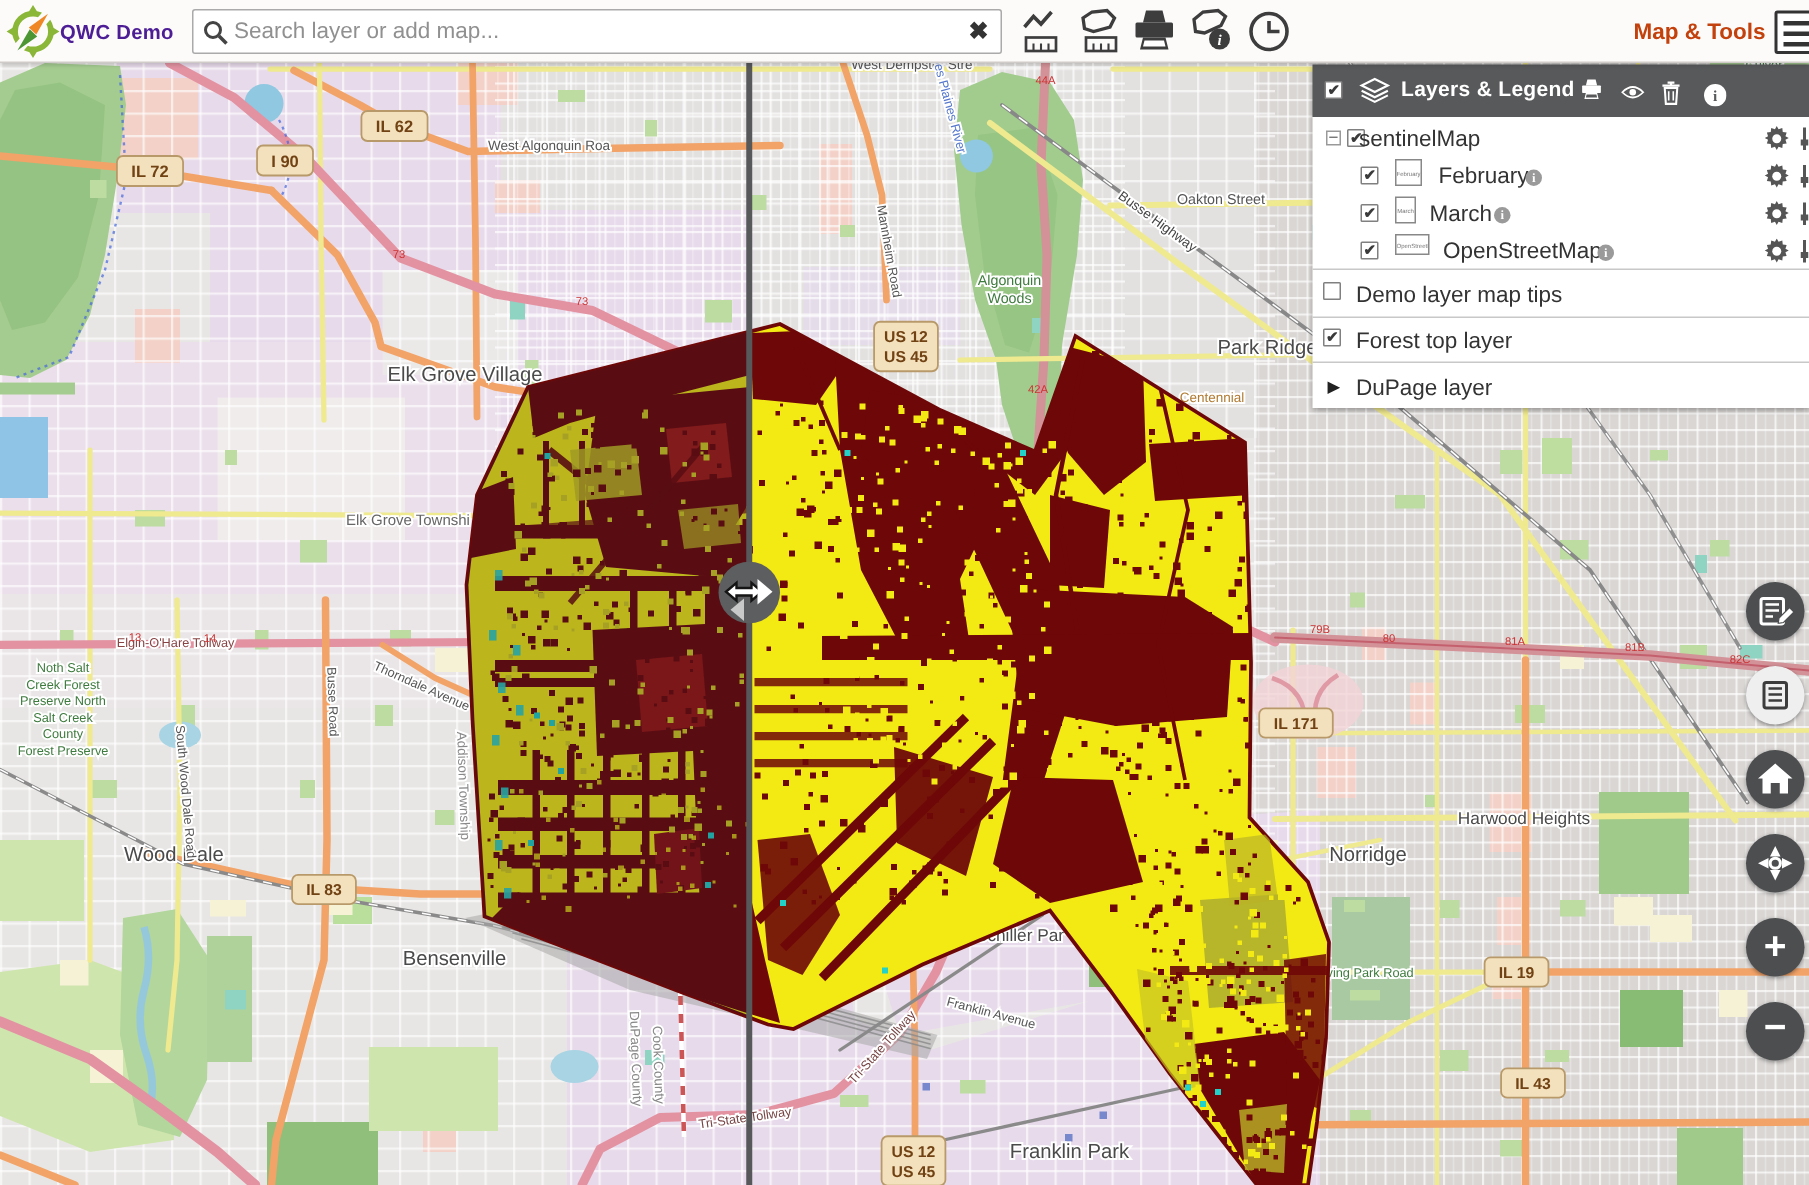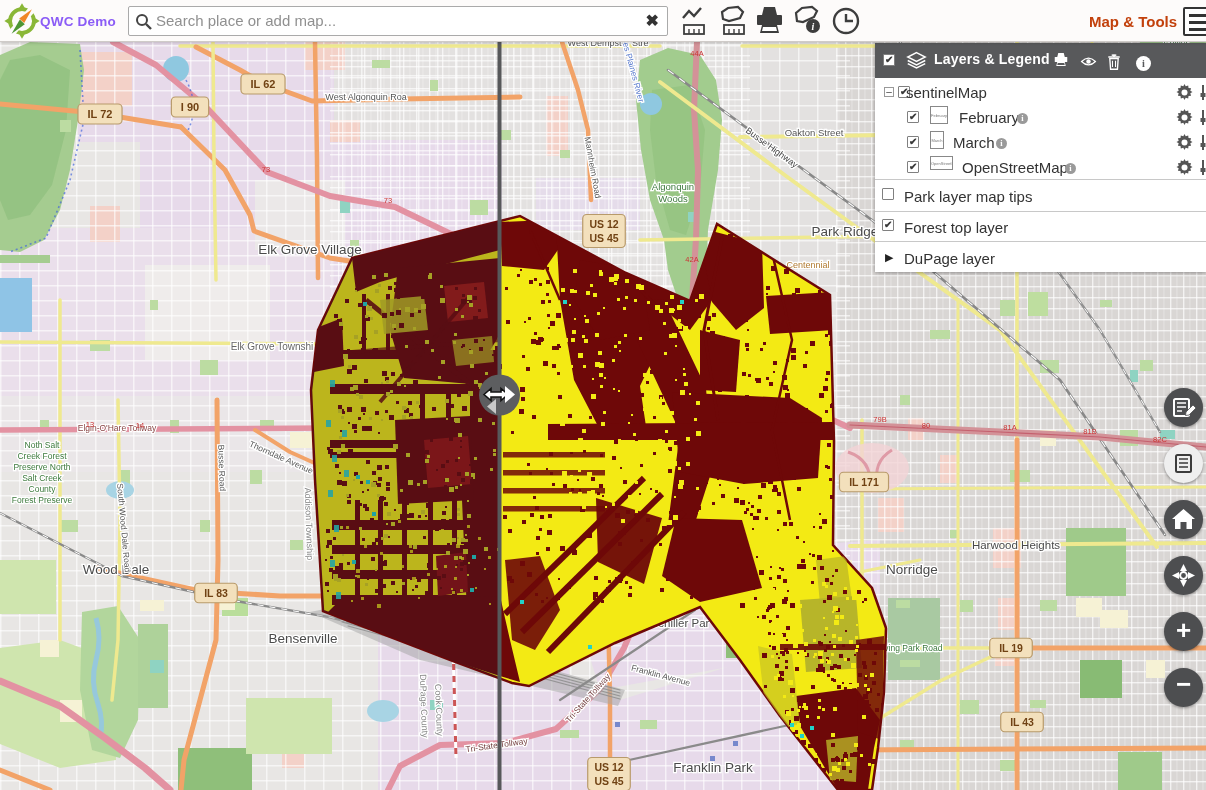--- a/index.html
+++ b/index.html
@@ -1,19 +1,19 @@
 <!DOCTYPE html>
 <html><head><meta charset="utf-8">
 <style>
 *{margin:0;padding:0;box-sizing:border-box}
 html,body{width:1206px;height:790px;overflow:hidden;font-family:"Liberation Sans",sans-serif;background:#e9e6e2}
 #map{position:absolute;left:0;top:0}
 #topbar{position:absolute;left:0;top:0;width:1206px;height:42px;background:#fdfbfa;border-bottom:1px solid #cfcbc8;box-shadow:0 1px 3px rgba(0,0,0,.18);z-index:30}
 #logo{position:absolute;left:3px;top:2px}
-#brand{position:absolute;left:40px;top:14px;font-size:13.5px;font-weight:bold;color:#8b5cf6;letter-spacing:.2px}
+#brand{position:absolute;left:40px;top:14px;font-size:13.5px;font-weight:bold;color:#4c1d95;letter-spacing:.2px}
 #search{position:absolute;left:128px;top:6px;width:540px;height:30px;background:#fff;border:1px solid #aaa;border-radius:2px}
 #search .ph{position:absolute;left:27px;top:5px;font-size:15px;color:#909090}
 #search .x{position:absolute;right:8px;top:4px;font-size:16px;font-weight:bold;color:#333}
 #mtools{position:absolute;left:1089px;top:13px;font-size:15px;font-weight:bold;color:#c2410c}
 #burger{position:absolute;left:1183px;top:7px;width:30px;height:29px;border:2px solid #333;border-radius:2px;background:#fff}
 .tico{position:absolute;top:5px}
 #panel{position:absolute;left:875px;top:43px;width:331px;z-index:25;font-size:15px;color:#333;box-shadow:0 1px 4px rgba(0,0,0,.35)}
 #phead{height:35px;background:#58595b;color:#fff;position:relative}
 #ptitle{position:absolute;left:59px;top:8px;font-weight:bold;font-size:14px;letter-spacing:.2px;color:#fff}
 #pbody{background:#fff;position:relative}
@@ -1805,21 +1805,21 @@
  </g>
  <path d="M32,8 L23.4,23.2 L17.9,18.1 Z" fill="#f08726"></path>
  <path d="M9.5,35 L18.6,19.3 L24.1,24.6 Z" fill="#4d9634"></path>
 </svg>
 <span id="brand">QWC Demo</span>
 <div id="search">
  <svg style="position:absolute;left:6px;top:6px" width="17" height="17" viewBox="0 0 17 17">
         <circle cx="7" cy="7" r="5" fill="none" stroke="#444" stroke-width="2"></circle>
         <path d="M11,11 L16,16" stroke="#444" stroke-width="2.4"></path>
       </svg>
- <span class="ph">Search place or add map...</span>
+ <span class="ph">Search layer or add map...</span>
  <span class="x">✖</span>
 </div>
 <svg class="tico" style="left:681px" width="26" height="32" viewBox="0 0 26 32">
  <path d="M2,13 L8,6 L13,11 L20,3" fill="none" stroke="#3d3d3d" stroke-width="2.4"></path>
  <rect x="3" y="20" width="20" height="9" fill="none" stroke="#3d3d3d" stroke-width="1.8"></rect>
  <path d="M8,24 v5 M13,24 v5 M18,24 v5" stroke="#3d3d3d" stroke-width="1.4"></path>
 </svg>
 <svg class="tico" style="left:719px" width="28" height="32" viewBox="0 0 28 32">
  <path d="M4,14 L3,7 9,3 19,2 24,7 21,13 10,16 Z" fill="none" stroke="#3d3d3d" stroke-width="2.2"></path>
  <rect x="5" y="20" width="20" height="9" fill="none" stroke="#3d3d3d" stroke-width="1.8"></rect>
@@ -1966,21 +1966,21 @@
             </g>
             <g fill="#555">
               <rect x="0.5" y="9" width="5" height="4"></rect>
               <rect x="6.5" y="3" width="5" height="4"></rect>
               <rect x="12.5" y="10" width="5" height="4"></rect>
             </g>
           </svg></span>
 </div>
 <div class="prow sep" style="height:32px">
 <span class="cb" style="left:7px;top:8px"></span>
-<span style="position:absolute;left:29px;top:8px">Park layer map tips</span>
+<span style="position:absolute;left:29px;top:8px">Demo layer map tips</span>
 </div>
 <div class="prow sep" style="height:30px">
 <span class="cb" style="left:7px;top:7px">
           <span class="ck">✔</span>
         </span>
 <span style="position:absolute;left:29px;top:7px">Forest top layer</span>
 </div>
 <div class="prow sep" style="height:31px">
 <span style="position:absolute;left:10px;top:9px;font-size:11px;color:#222">▶</span>
 <span style="position:absolute;left:29px;top:8px">DuPage layer</span>

